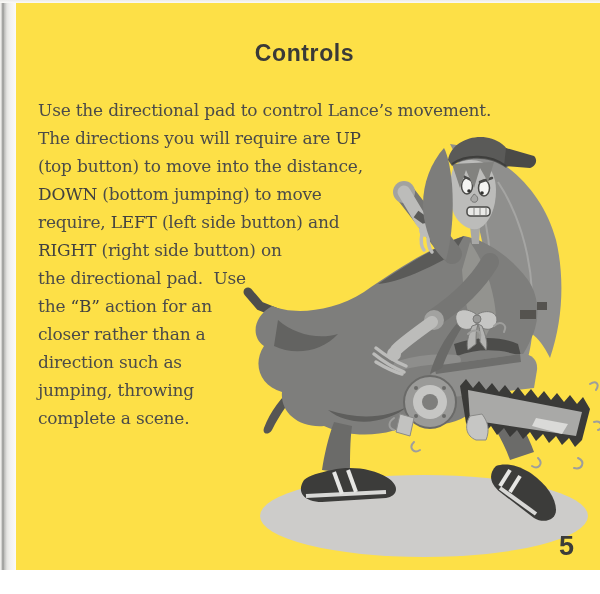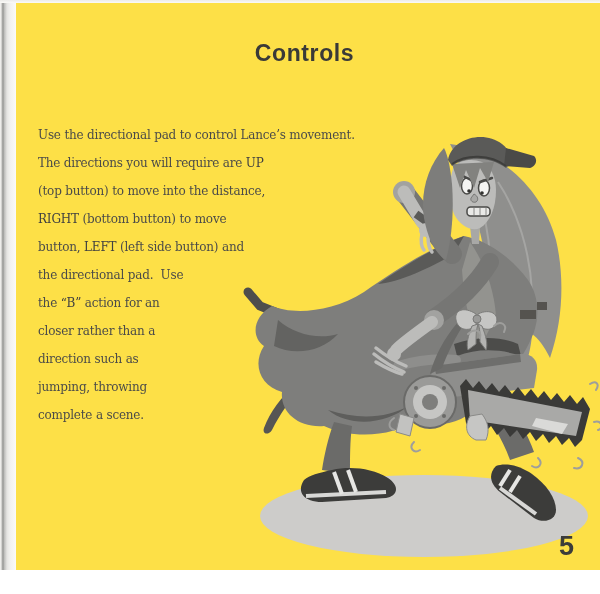--- a/index.html
+++ b/index.html
@@ -23,25 +23,24 @@
     position:absolute;left:0;top:40px;width:100%;
     text-align:center;
     font-family:"Liberation Sans", sans-serif;
     font-weight:bold;
     font-size:23px;
     letter-spacing:0.6px;
     color:#3a3a38;
   }
   .body-text{
     position:absolute;left:38px;top:96px;
-    font-size:12px;
+    font-size:17px;
     line-height:28px;
     letter-spacing:-0.2px;
     color:#4b4b49;
-    margin-top:25px;
   }
   .line{white-space:pre;}
   .line span{white-space:pre;}
   .line .b{font-weight:normal;color:#414140;}
   .illustration{
     position:absolute;left:238px;top:122px;width:362px;height:448px;
   }
   .page-number{
     position:absolute;right:35px;top:531px;
     font-family:"Liberation Sans", sans-serif;
@@ -56,22 +55,23 @@
 <div class="page">
   <div class="scan-edge-left"></div>
   <div class="scan-edge-top"></div>
 
   <div class="title">Controls</div>
 
   <div class="body-text">
     <div class="line"><span>Use the directional pad to control Lance’s movement.</span></div>
     <div class="line"><span>The directions you will require are </span><span class="b">UP</span></div>
     <div class="line"><span>(top button) to move into the distance,</span></div>
-    <div class="line"><span class="b">RIGHT</span><span> (bottom button) to move</span></div>
-    <div class="line"><span>button, </span><span class="b">LEFT</span><span> (left side button) and</span></div>
+    <div class="line"><span class="b">DOWN</span><span> (bottom jumping) to move</span></div>
+    <div class="line"><span>require, </span><span class="b">LEFT</span><span> (left side button) and</span></div>
+    <div class="line"><span class="b">RIGHT</span><span> (right side button) on</span></div>
     <div class="line"><span>the directional pad.  Use</span></div>
     <div class="line"><span>the </span><span class="b">“B”</span><span> action for an</span></div>
     <div class="line"><span>closer rather than a</span></div>
     <div class="line"><span>direction such as</span></div>
     <div class="line"><span>jumping, throwing</span></div>
     <div class="line"><span>complete a scene.</span></div>
   </div>
 
   <svg class="illustration" viewBox="0 0 362 448" xmlns="http://www.w3.org/2000/svg" aria-hidden="true">
 

